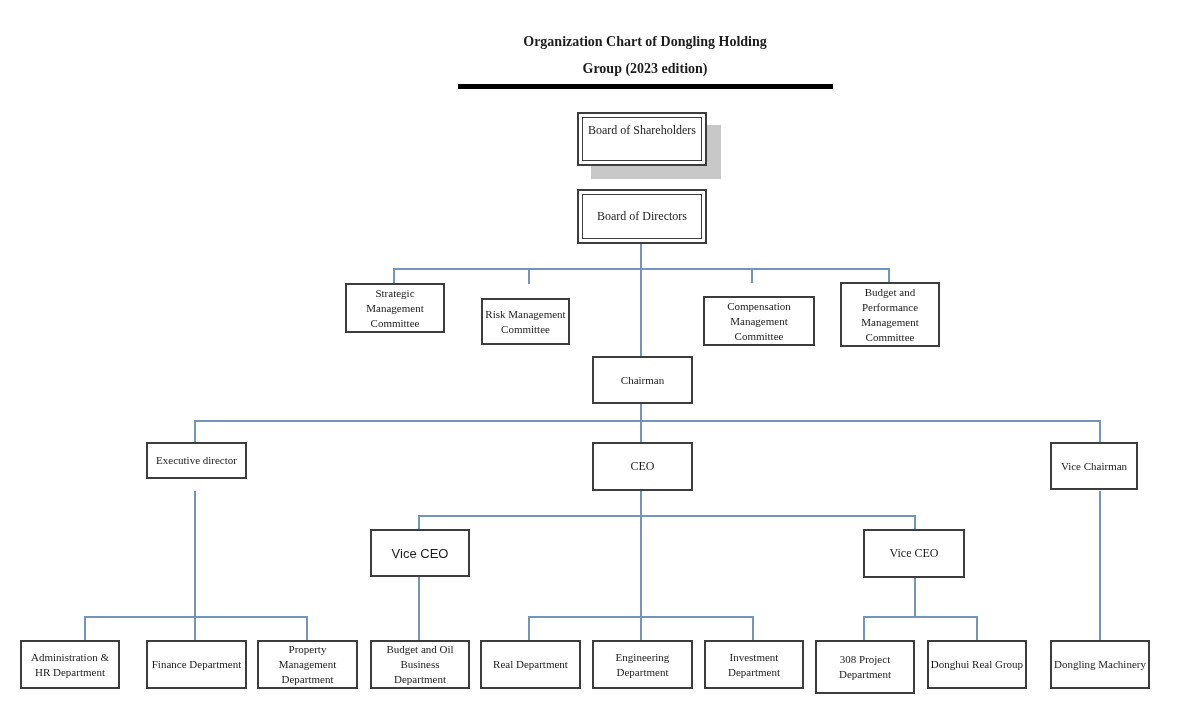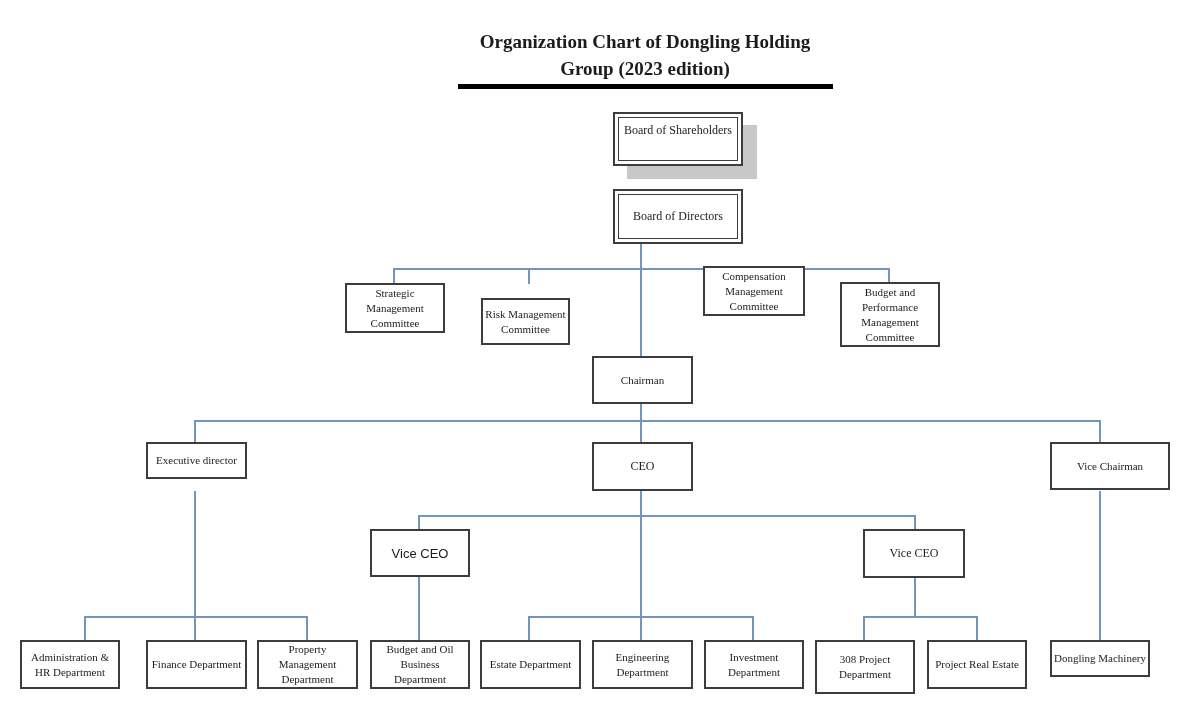--- a/index.html
+++ b/index.html
@@ -2,30 +2,30 @@
 <html style="--connector: #7295bb; --border: #3d3d3d; --shadow: #c8c8c8; --ink: #1c1c1c; --underline: #000000;"><head>
 <meta charset="utf-8">
 <style>
   :root{
     --connector:#7295bb; --border:#3d3d3d; --shadow:#c8c8c8; --ink:#1c1c1c; --underline:#000;
   }
   html,body{margin:0;padding:0;background:#fff;}
   #canvas{position:relative;width:1200px;height:715px;background:#fff;overflow:hidden;
           font-family:"Liberation Serif", serif;color:var(--ink);}
   .title{position:absolute;left:345px;top:28px;width:600px;text-align:center;
-         font-weight:bold;font-size:19px;line-height:27px;}
+         font-weight:bold;font-size:14px;line-height:27px;}
   .title span{display:block;white-space:pre-line;}
   .title-underline{position:absolute;left:458px;top:84px;width:375px;height:5px;background:var(--underline);}
   .node{position:absolute;box-sizing:border-box;background:#fff;border:2px solid var(--border);
         display:flex;align-items:center;justify-content:center;text-align:center;
         font-size:11px;line-height:15px;z-index:2;}
   .node span{display:block;width:100%;text-align:center;white-space:pre-line;}
   .nowrap span{white-space:pre;}
   .lg{font-size:12px;}
-  .double{outline:1px solid var(--border);outline-offset:-6px;margin-left:36px;}
+  .double{outline:1px solid var(--border);outline-offset:-6px;}
   .shadowed{box-shadow:14px 13px 0 var(--shadow);}
   .top-text{align-items:flex-start;padding-top:9px;}
   .sans{font-family:"Liberation Sans", sans-serif;font-size:13px;}
   .vl,.hl{position:absolute;background:var(--connector);z-index:1;}
   .vl{width:2px;} .hl{height:2px;}
 </style>
 </head>
 <body>
 
 <div id="canvas">
@@ -79,21 +79,21 @@
       <span>Strategic
 Management
 Committee</span>
     </div>
 
   <div class="node" style="left:481px;top:298px;width:89px;height:47px">
       <span>Risk Management
 Committee</span>
     </div>
 
-  <div class="node" style="left:703px;top:266px;width:102px;height:50px">
+  <div class="node" style="left:703px;top:296px;width:112px;height:50px">
       <span>Compensation
 Management
 Committee</span>
     </div>
 
   <div class="node" style="left:840px;top:282px;width:100px;height:65px">
       <span>Budget and
 Performance
 Management
 Committee</span>
@@ -104,21 +104,21 @@
     </div>
 
   <div class="node" style="left:146px;top:442px;width:101px;height:37px">
       <span>Executive director</span>
     </div>
 
   <div class="node lg" style="left:592px;top:442px;width:101px;height:49px">
       <span>CEO</span>
     </div>
 
-  <div class="node" style="left:1050px;top:442px;width:120px;height:48px">
+  <div class="node" style="left:1050px;top:442px;width:88px;height:48px">
       <span>Vice Chairman</span>
     </div>
 
   <div class="node sans" style="left:370px;top:529px;width:100px;height:48px">
       <span>Vice CEO</span>
     </div>
 
   <div class="node lg" style="left:863px;top:529px;width:102px;height:49px">
       <span>Vice CEO</span>
     </div>
@@ -138,39 +138,39 @@
 Department</span>
     </div>
 
   <div class="node" style="left:370px;top:640px;width:100px;height:49px">
       <span>Budget and Oil
 Business
 Department</span>
     </div>
 
   <div class="node nowrap" style="left:480px;top:640px;width:101px;height:49px">
-      <span>Estate Department</span>
+      <span>Real Department</span>
     </div>
 
   <div class="node" style="left:592px;top:640px;width:101px;height:49px">
       <span>Engineering
 Department</span>
     </div>
 
   <div class="node" style="left:704px;top:640px;width:100px;height:49px">
       <span>Investment
 Department</span>
     </div>
 
   <div class="node" style="left:815px;top:640px;width:100px;height:54px">
       <span>308 Project
 Department</span>
     </div>
 
   <div class="node nowrap" style="left:927px;top:640px;width:100px;height:49px">
-      <span>Project Real Estate</span>
+      <span>Donghui Real Group</span>
     </div>
 
-  <div class="node nowrap" style="left:1050px;top:640px;width:100px;height:37px">
+  <div class="node nowrap" style="left:1050px;top:640px;width:100px;height:49px">
       <span>Dongling Machinery</span>
     </div>
 
 </div>
 
 </body></html>

